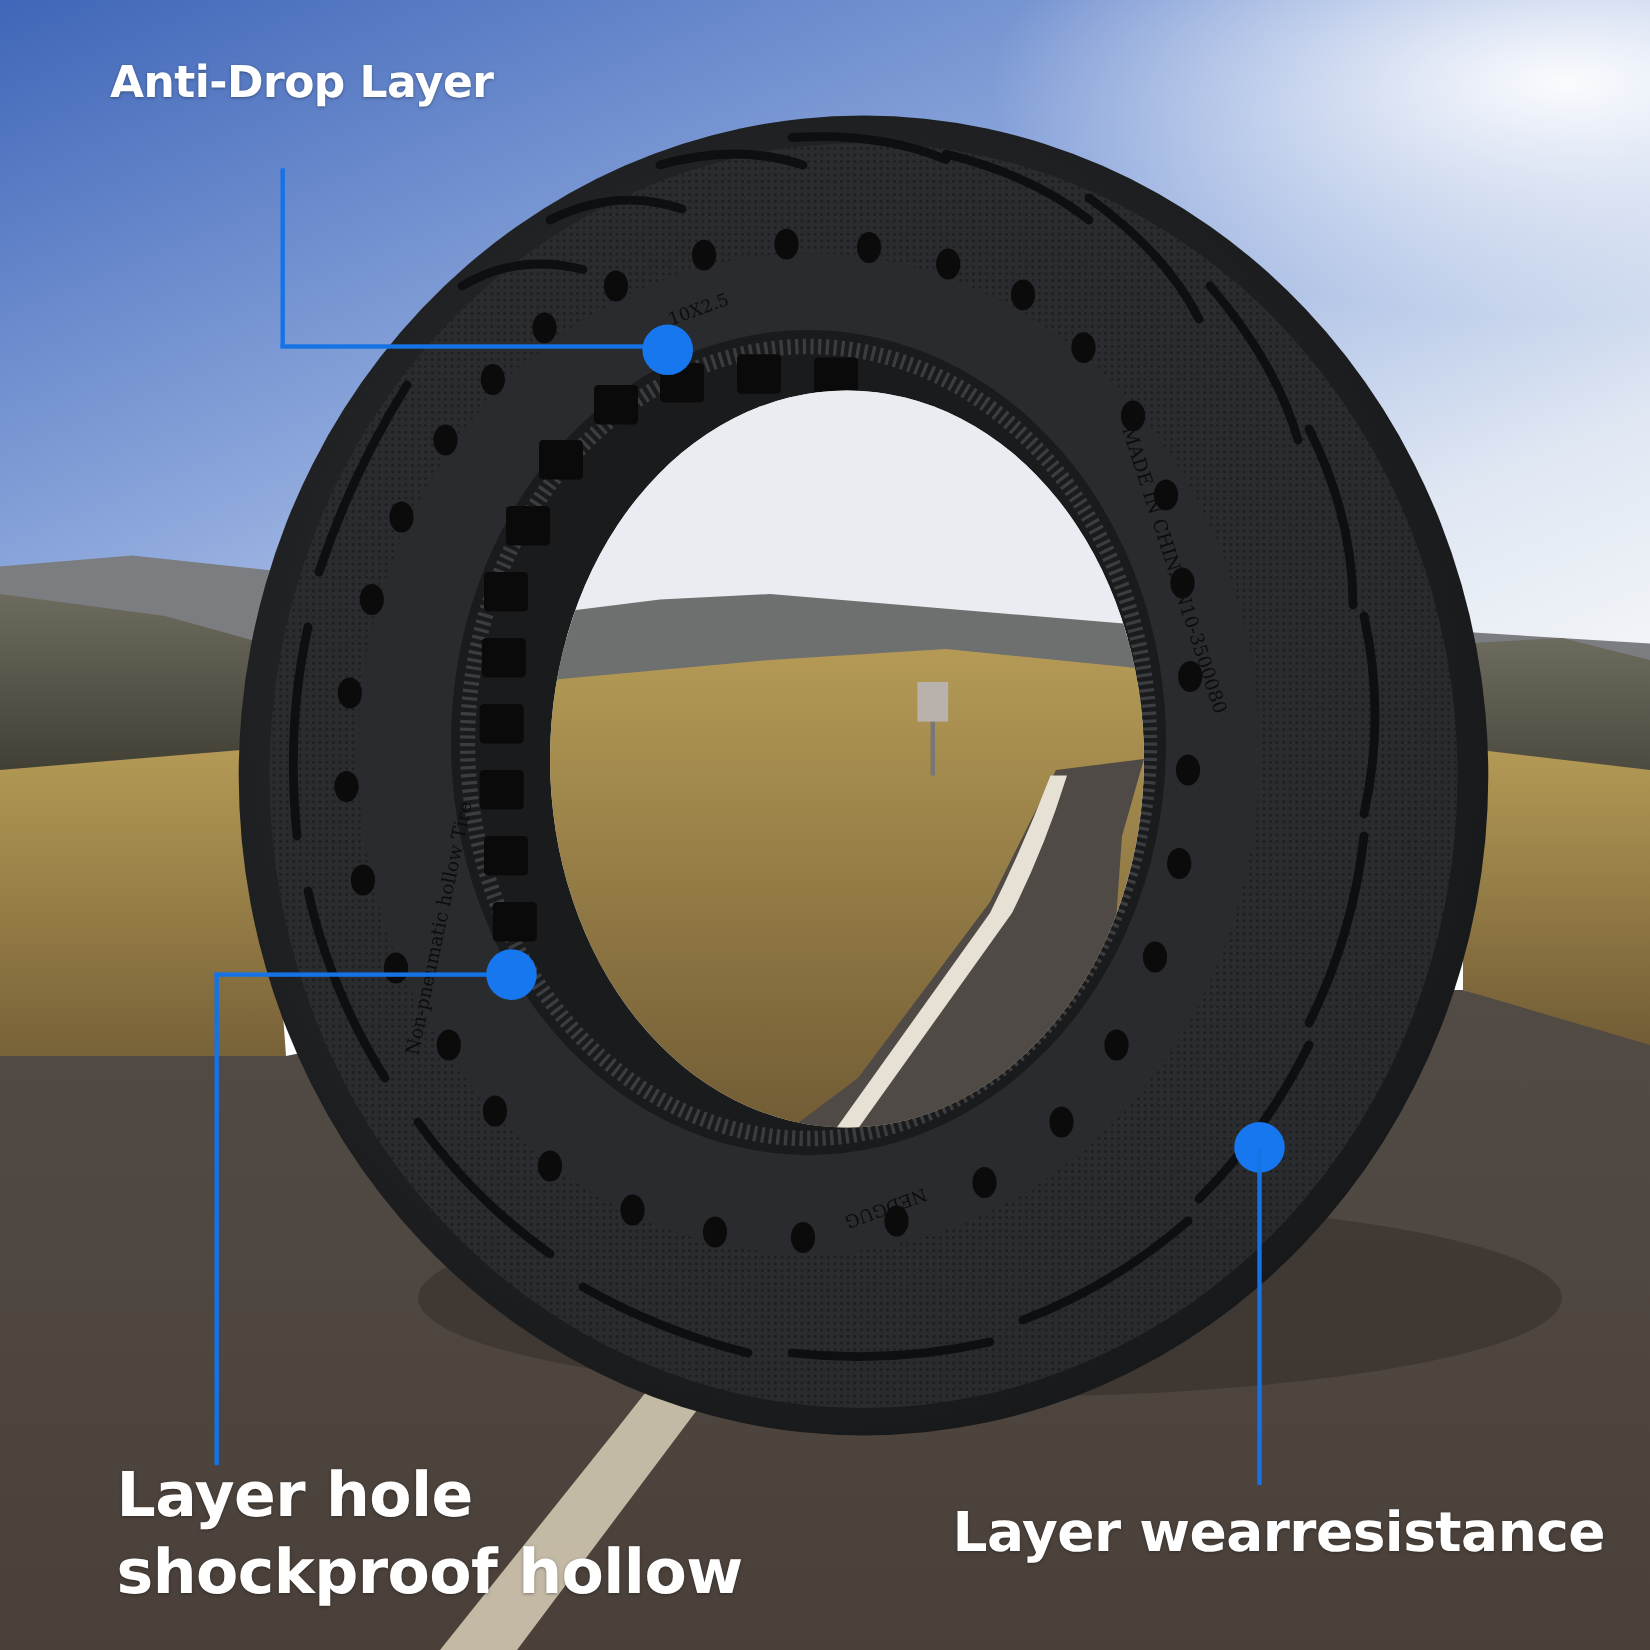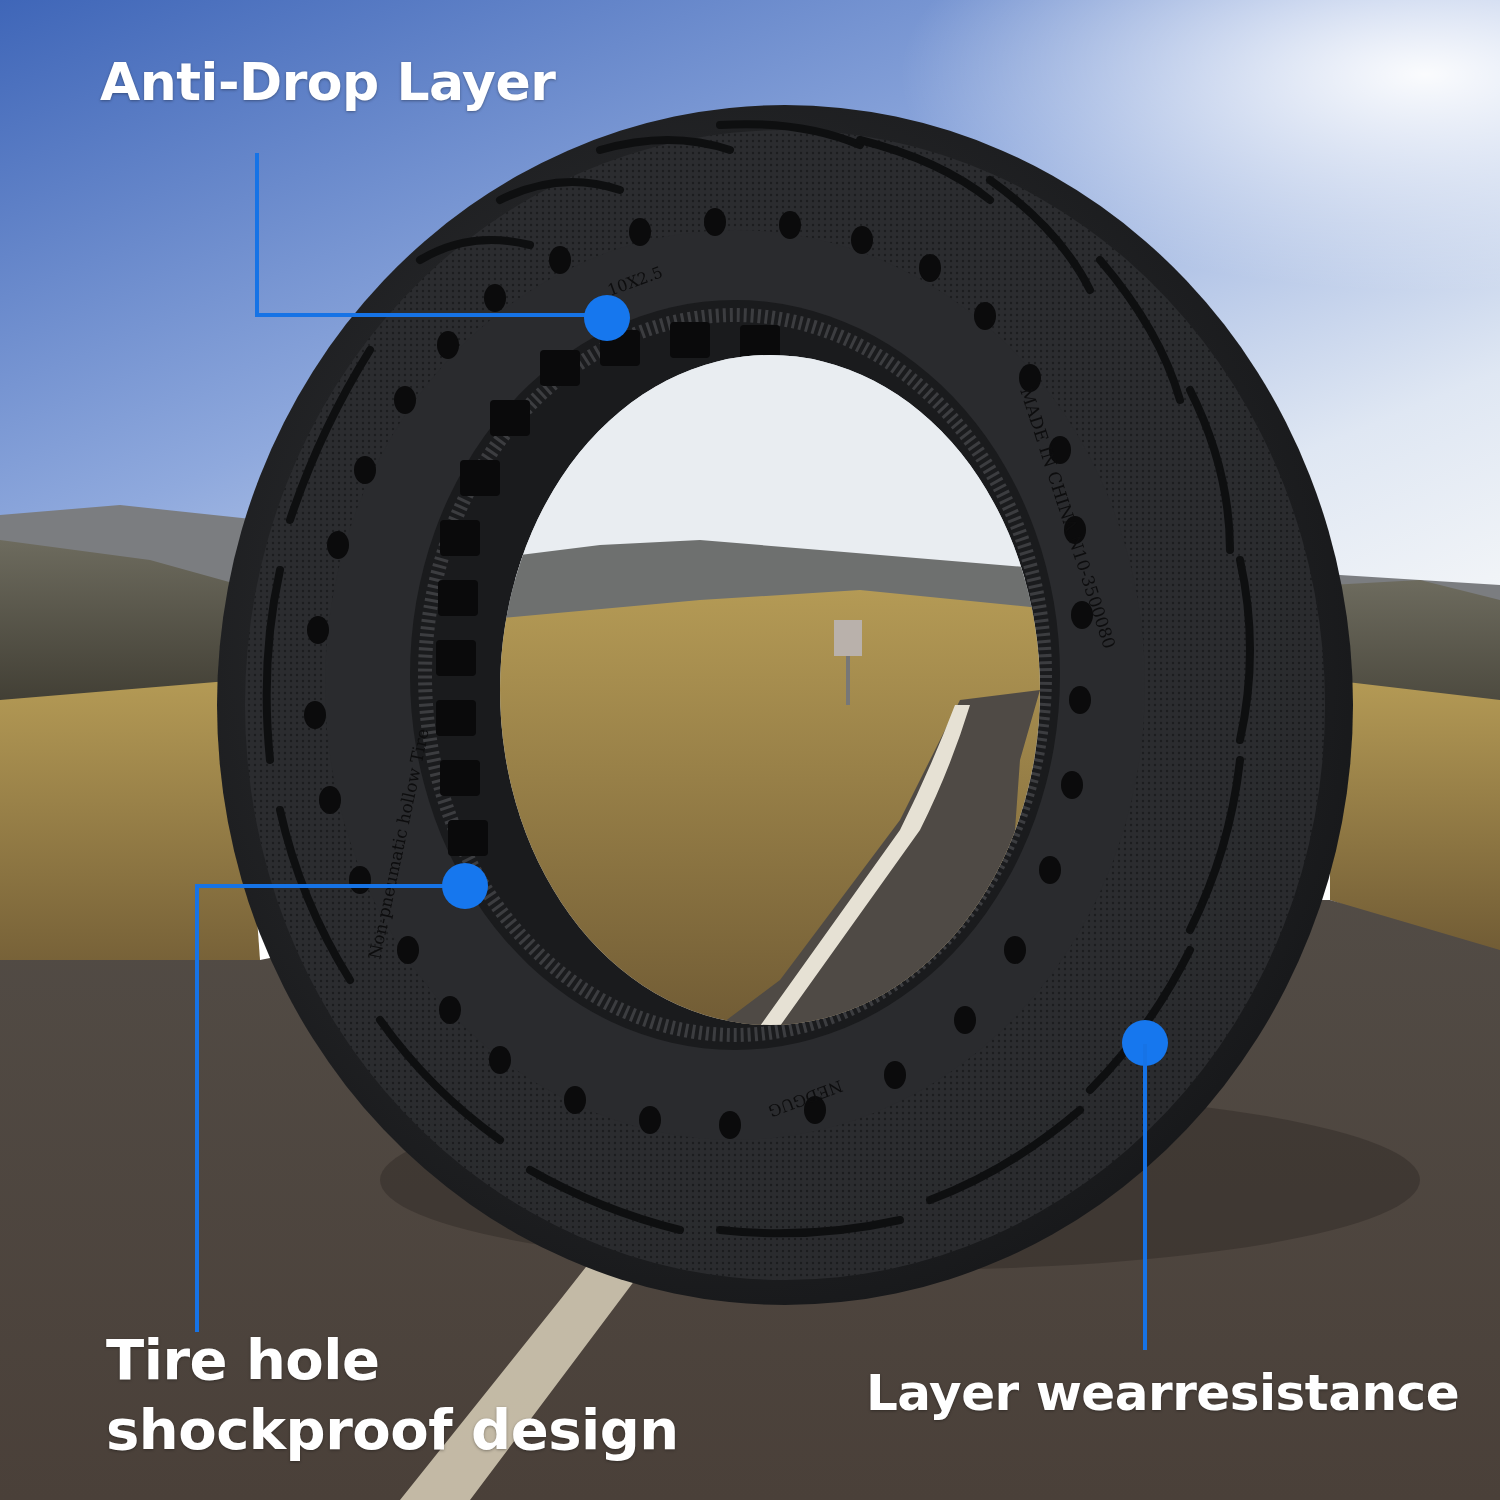--- a/index.html
+++ b/index.html
@@ -5,21 +5,21 @@
   html, body { margin: 0; padding: 0; }
   body { width: 1500px; height: 1500px; overflow: hidden; position: relative; font-family: "DejaVu Sans", "Liberation Sans", sans-serif; }
   .scene { position: absolute; inset: 0; overflow: hidden; }
   .scene svg { position: absolute; left: 0; top: 0; }
   .callout-label {
     position: absolute; color: #ffffff; font-weight: bold;
     font-family: "DejaVu Sans", "Liberation Sans", sans-serif;
     text-shadow: 0 1px 3px rgba(0,0,0,0.35);
     white-space: nowrap; letter-spacing: -0.5px;
   }
-  .label-anti-drop { left: 100px; top: 52px; font-size: 52px; }
+  .label-anti-drop { left: 100px; top: 52px; font-size: 40px; }
   .label-inner-hole { left: 106px; top: 1325px; font-size: 56px; line-height: 70px; }
   .label-wear { left: 866px; top: 1364px; font-size: 50px; }
   .line { position: absolute; background: #1673e6; }
   .dot { position: absolute; width: 46px; height: 46px; border-radius: 50%; background: #1677ee; }
 </style>
 </head>
 <body>
 
 <div class="scene">
   <svg width="1500" height="1500" viewBox="0 0 1500 1500">
@@ -182,20 +182,20 @@
 
   <div class="callout-label label-anti-drop">Anti-Drop Layer</div>
   <div class="line" style="left:255px; top:153px; width:4px; height:163px;"></div>
   <div class="line" style="left:255px; top:313px; width:352px; height:4px;"></div>
   <div class="dot" style="left:584px; top:295px;"></div>
 
   <div class="line" style="left:195px; top:884px; width:272px; height:4px;"></div>
   <div class="line" style="left:195px; top:884px; width:4px; height:448px;"></div>
   <div class="dot" style="left:442px; top:863px;"></div>
   <div class="callout-label label-inner-hole">
-    <div>Tire hole</div>
-    <div>shockproof design</div>
+    <div>Layer hole</div>
+    <div>shockproof hollow</div>
   </div>
 
   <div class="dot" style="left:1122px; top:1020px;"></div>
   <div class="line" style="left:1143px; top:1044px; width:4px; height:306px;"></div>
   <div class="callout-label label-wear">Layer wearresistance</div>
 </div>
 
 </body></html>

